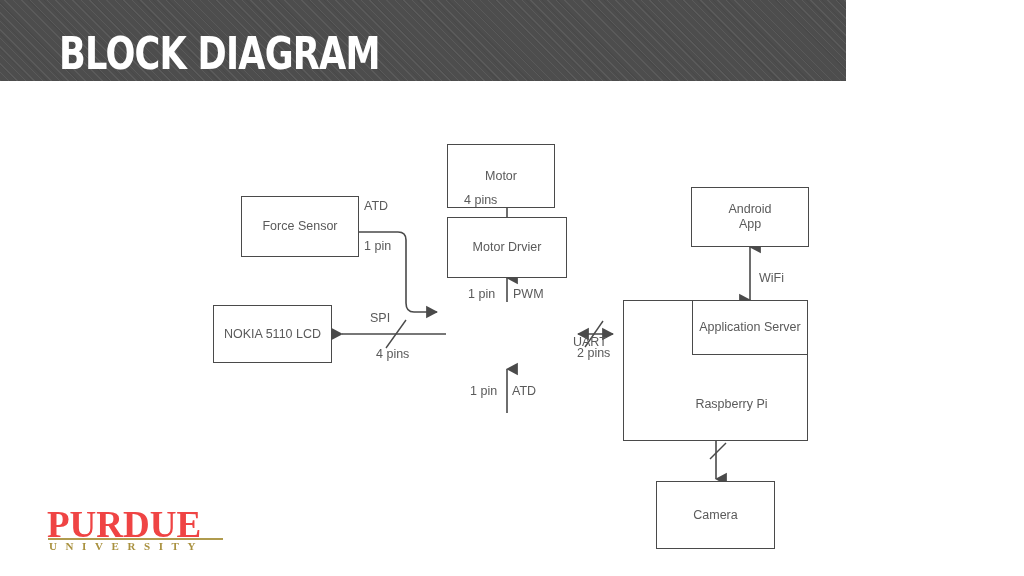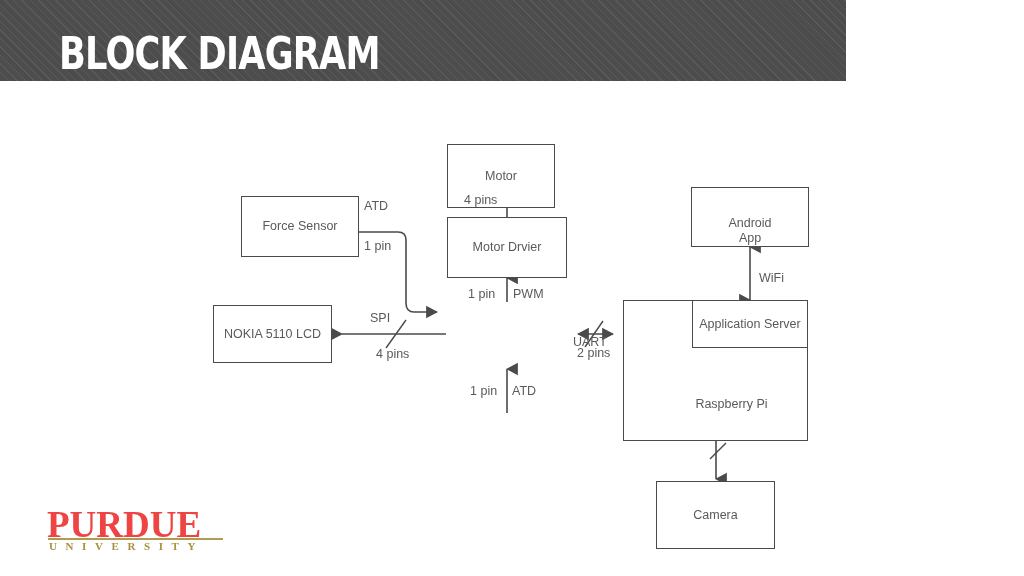--- a/index.html
+++ b/index.html
@@ -191,30 +191,30 @@
   <div class="blk" style="left:241px; top:115px; width:118px; height:61px;">
     <span class="lbl">Force Sensor</span>
   </div>
 
   <div class="blk" style="left:213px; top:224px; width:119px; height:58px;">
     <span class="lbl">NOKIA 5110 LCD</span>
   </div>
 
 
 
-  <div class="blk stacked" style="left:691px; top:106px; width:118px; height:60px;justify-content:flex-end;">
+  <div class="blk stacked" style="left:691px; top:106px; width:118px; height:60px;">
     <span class="lbl">Android</span>
     <span class="lbl">App</span>
   </div>
 
   <div class="blk" style="left:623px; top:219px; width:185px; height:141px; align-items:flex-start; justify-content:center;">
     <span class="lbl" style="margin-top:96px; margin-left:32px;">Raspberry Pi</span>
   </div>
 
-  <div class="blk" style="left:692px; top:219px; width:116px; height:48px; z-index:4;">
+  <div class="blk" style="left:692px; top:219px; width:116px; height:55px; z-index:4;">
     <span class="lbl">Application Server</span>
   </div>
 
   <div class="blk" style="left:656px; top:400px; width:119px; height:68px;">
     <span class="lbl">Camera</span>
   </div>
 
   <div class="edge-lbl" style="left:464px; top:112px;">4 pins</div>
 
   <div class="edge-lbl" style="left:364px; top:118px;">ATD</div>

